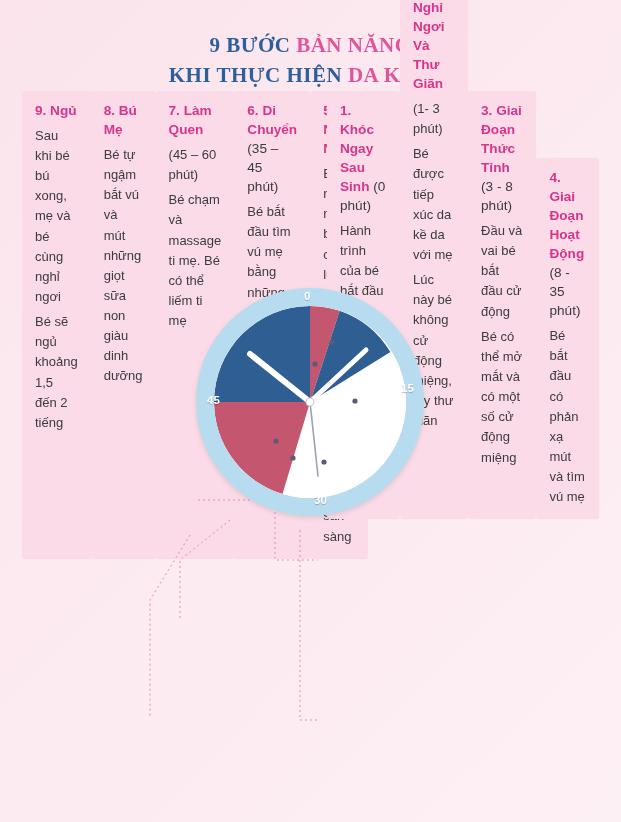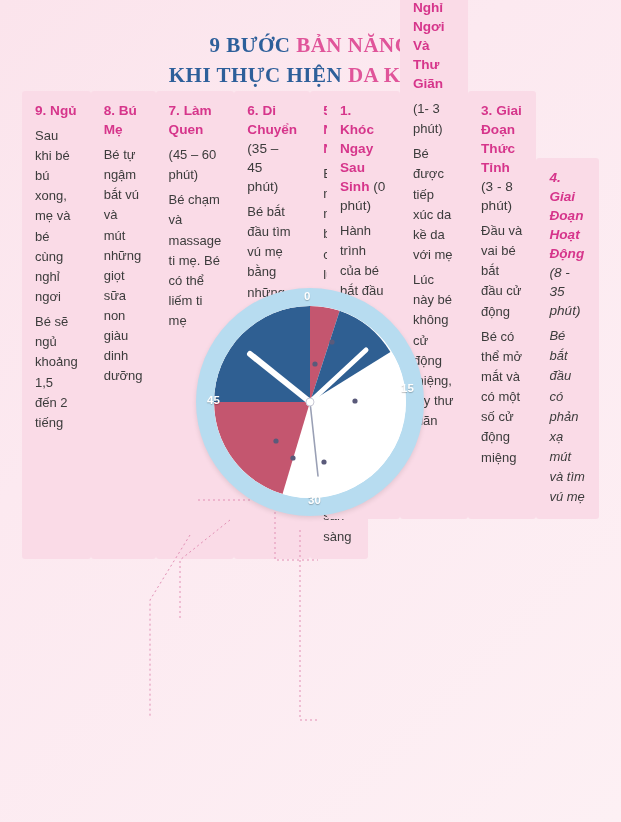--- a/index.html
+++ b/index.html
@@ -118,21 +118,21 @@
   .clock-face svg { display: block; }
   .tick-label {
     position: absolute;
     font-size: 11.5px;
     font-weight: bold;
     color: #ffffff;
     text-shadow: 0 1px 1px rgba(0,0,0,0.25);
   }
   .tick-0  { left: 108px; top: 14px; }
   .tick-15 { left: 205px; top: 106px; }
-  .tick-30 { left: 112px; top: 218px; }
+  .tick-30 { left: 118px; top: 218px; }
   .tick-45 { left: 11px;  top: 118px; }
 
   
   .dots {
     position: absolute;
     left: 0; top: 0;
     width: 621px; height: 822px;
     pointer-events: none;
     z-index: 2;
   }
@@ -216,21 +216,21 @@
       </div>
 
       <div class="card">
         <h3>
           <span>3.  Giai Đoạn Thức Tỉnh </span><span class="plain">(3 - 8 phút)</span>
         </h3>
         <p>Đầu và vai bé bắt đầu cử động</p>
         <p>Bé có thể mở mắt và có một số cử động miệng</p>
       </div>
 
-      <div class="card" style="margin-top:67px;font-style:italic;">
+      <div class="card" style="margin-top:67px;">
         <h3>
           <span>4.  Giai Đoạn Hoạt Động </span><span class="plain">(8 - 35 phút)</span>
         </h3>
         <p>Bé bắt đầu có phản xạ mút và tìm vú mẹ</p>
       </div>
 
     </div>
   </div>
 
   <svg class="dots" viewBox="0 0 621 822">

